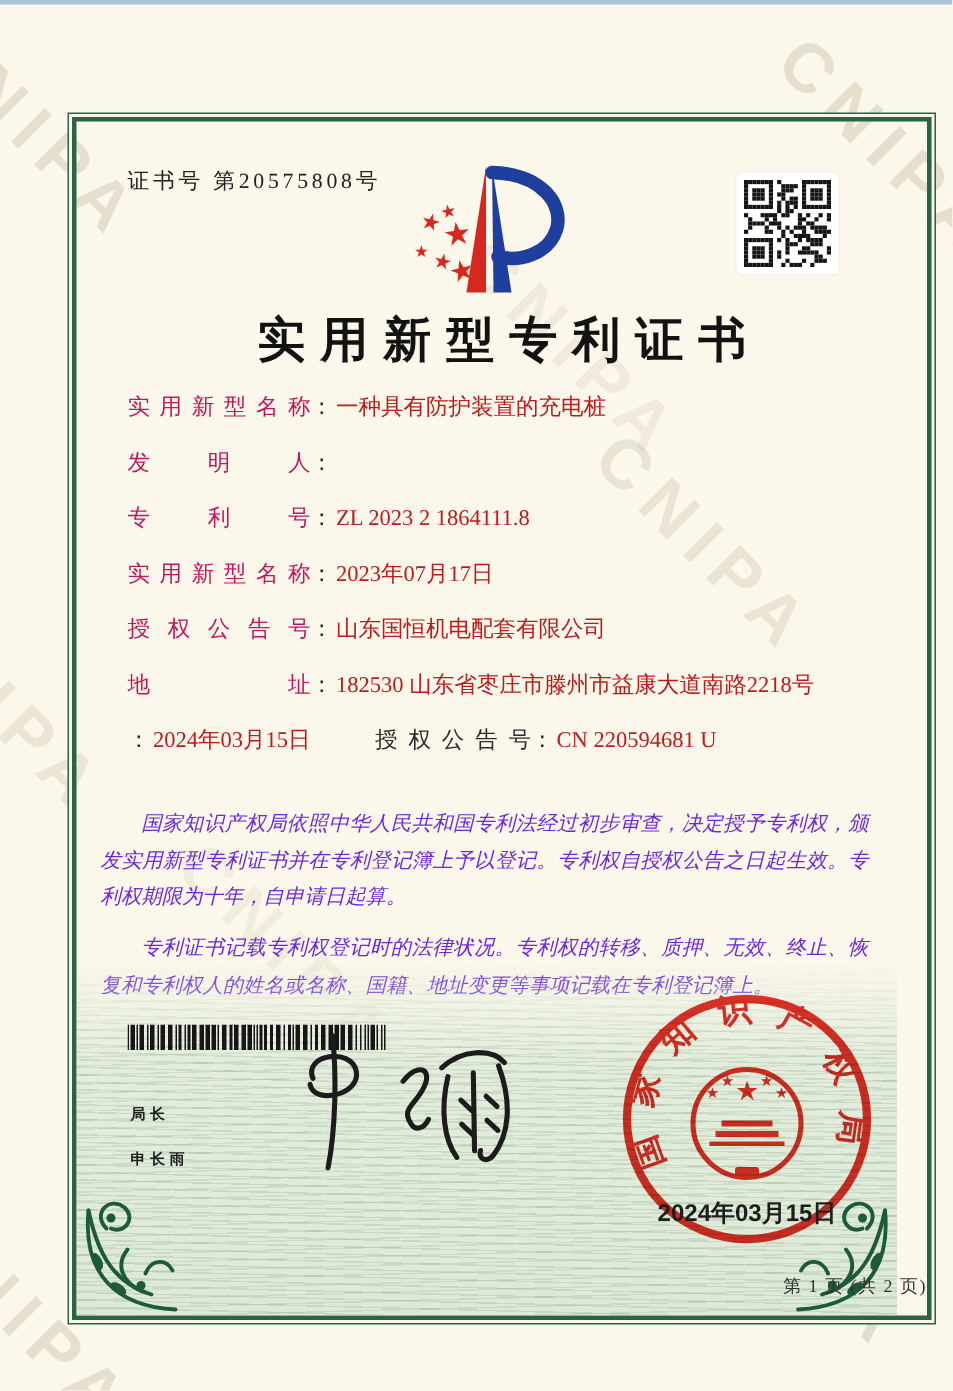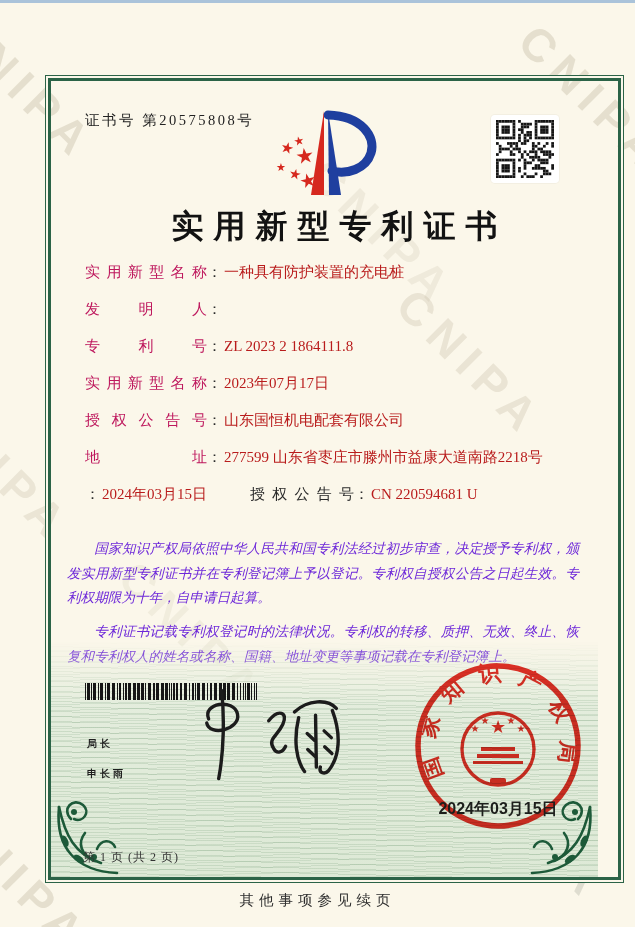--- a/index.html
+++ b/index.html
@@ -55,21 +55,21 @@
         mask-image:linear-gradient(to bottom,transparent 0,#000 64px);}
   .flourish{position:absolute;bottom:0;width:78px;height:88px;}
   .flourish.left{left:-6px;}
   .flourish.right{right:-6px;transform:scaleX(-1);}
 
   .barcode{position:absolute;left:0;top:602px;margin-left:34px;line-height:0;}
   .signer{position:absolute;left:36px;top:648px;font-family:"Liberation Sans","DejaVu Sans",sans-serif;
           font-size:10px;font-weight:600;letter-spacing:3px;color:#1f1f1f;line-height:30px;}
   .signature{position:absolute;left:132px;top:598px;}
 
-  .page-num{position:absolute;left:0;right:0;top:768px;text-align:left;font-size:12px;
+  .page-num{position:absolute;left:0;right:0;top:768px;text-align:right;font-size:12px;
             letter-spacing:1px;color:#333;margin-left:32px;}
 
   .seal{position:absolute;left:360px;top:580px;width:174px;height:174px;mix-blend-mode:multiply;opacity:.95;}
 
   .footer-note{position:absolute;left:0;right:0;top:891px;text-align:center;font-size:14.5px;
                letter-spacing:5px;color:#2e2e2e;z-index:5;}
 </style>
 </head>
 <body>
 
@@ -346,21 +346,21 @@
         <span class="fvalue">2023年07月17日</span>
       </div>
       <div class="row">
         <span class="flabel">授权公告号</span>
         <span class="fcolon">：</span>
         <span class="fvalue">山东国恒机电配套有限公司</span>
       </div>
       <div class="row">
         <span class="flabel">地址</span>
         <span class="fcolon">：</span>
-        <span class="fvalue">277599 山东省枣庄市滕州市益康大道南路2218号</span>
+        <span class="fvalue">182530 山东省枣庄市滕州市益康大道南路2218号</span>
       </div>
       <div class="row">
         <span class="fcolon">：</span>
         <span class="fvalue fvalue-date">2024年03月15日</span>
         <span class="flabel2">授权公告号</span>
         <span class="fcolon">：</span>
         <span class="fvalue">CN 220594681 U</span>
       </div>
     </div>
 
@@ -498,14 +498,13 @@
             <path d="M62,100 h50 v3 h-50 z"></path>
             <rect x="79" y="117" width="16" height="7" rx="2"></rect>
           </g>
         </g>
         <text x="87" y="153" text-anchor="middle" font-size="16" font-weight="700" fill="#151515" font-family="Liberation Sans, DejaVu Sans, sans-serif">2024年03月15日</text>
       </svg>
     </div>
 
   </div>
 
-  <div class="footer-note">其他事项参见续页</div>
 </div>
 
 </body></html>

